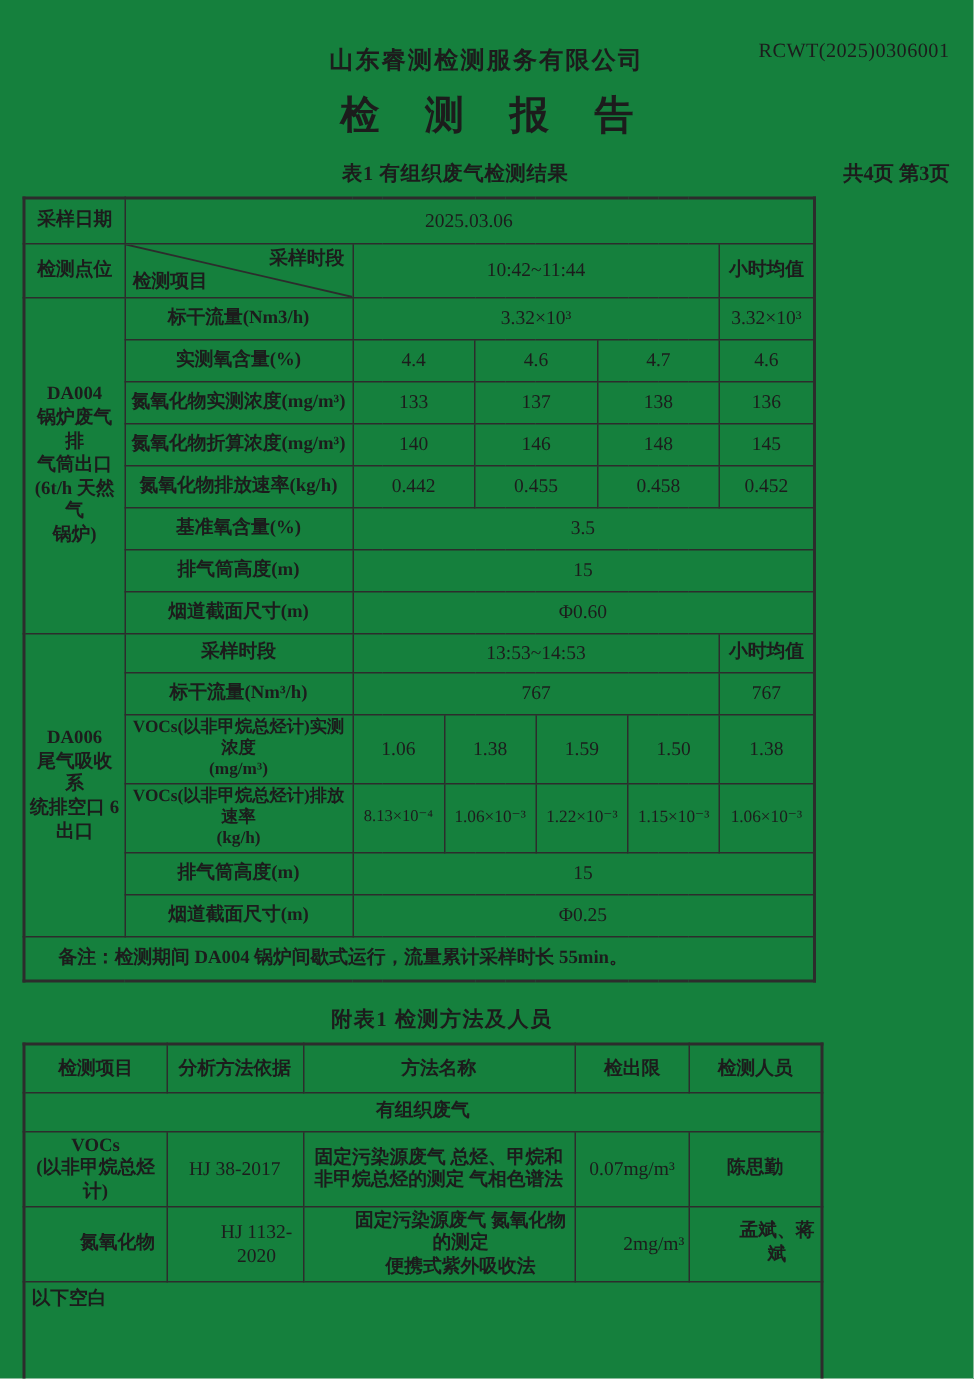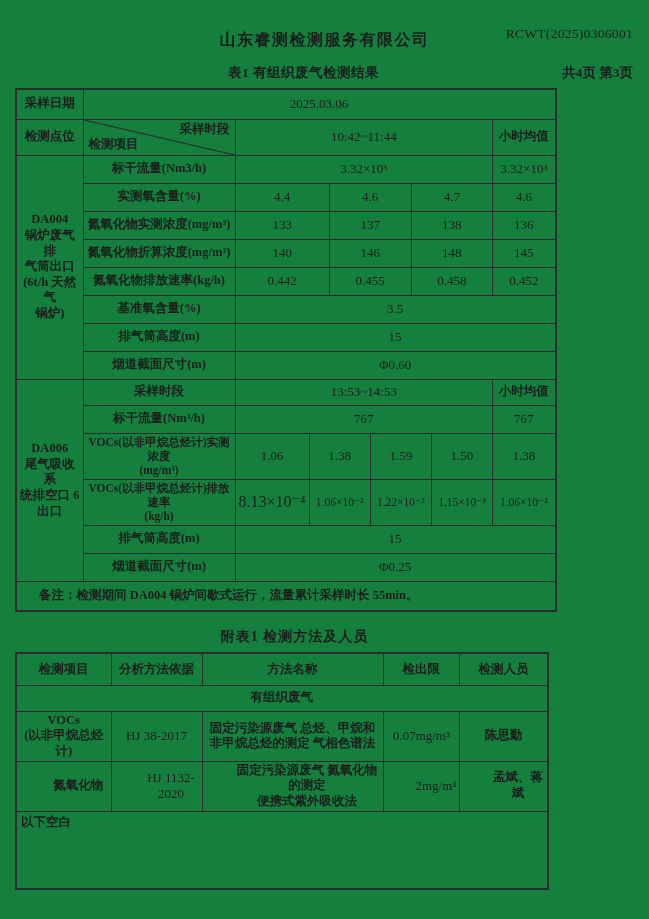--- a/index.html
+++ b/index.html
@@ -44,20 +44,21 @@
   #table2 tr.r2 td { height:46px;padding-left:32px; }
   #table2 tr.blank td { height:78px; vertical-align:top; text-align:left; padding:3px 4px; }
 </style>
 </head>
 <body>
 
 <div class="page">
 
   <div class="report-no">RCWT(2025)0306001</div>
   <div class="company">山东睿测检测服务有限公司</div>
+  <div class="title">检 测 报 告</div>
 
   <div class="caption-row">
     <div class="caption">表1  有组织废气检测结果</div>
     <div class="pages">共4页  第3页</div>
   </div>
 
   <table id="table1" style="margin-top:4px;">
     <colgroup>
       <col style="width:67px">
         <col style="width:152px">
@@ -154,21 +155,21 @@
 (mg/m³)</td>
       <td colspan="3" class="val">1.06</td>
       <td colspan="3" class="val">1.38</td>
       <td colspan="3" class="val">1.59</td>
       <td colspan="3" class="val">1.50</td>
       <td class="val">1.38</td>
     </tr>
     <tr class="h38">
       <td class="zh pre" style="font-size:11.5px">VOCs(以非甲烷总烃计)排放速率
 (kg/h)</td>
-      <td colspan="3" class="val" style="font-size:16px">8.13×10⁻⁴</td>
+      <td colspan="3" class="val" style="font-size:11px">8.13×10⁻⁴</td>
       <td colspan="3" class="val" style="font-size:11.5px">1.06×10⁻³</td>
       <td colspan="3" class="val" style="font-size:11.5px">1.22×10⁻³</td>
       <td colspan="3" class="val" style="font-size:11.5px">1.15×10⁻³</td>
       <td class="val" style="font-size:11.5px">1.06×10⁻³</td>
     </tr>
     <tr class="h28">
       <td class="zh">排气筒高度(m)</td>
       <td colspan="13" class="val">15</td>
     </tr>
     <tr class="h28">

